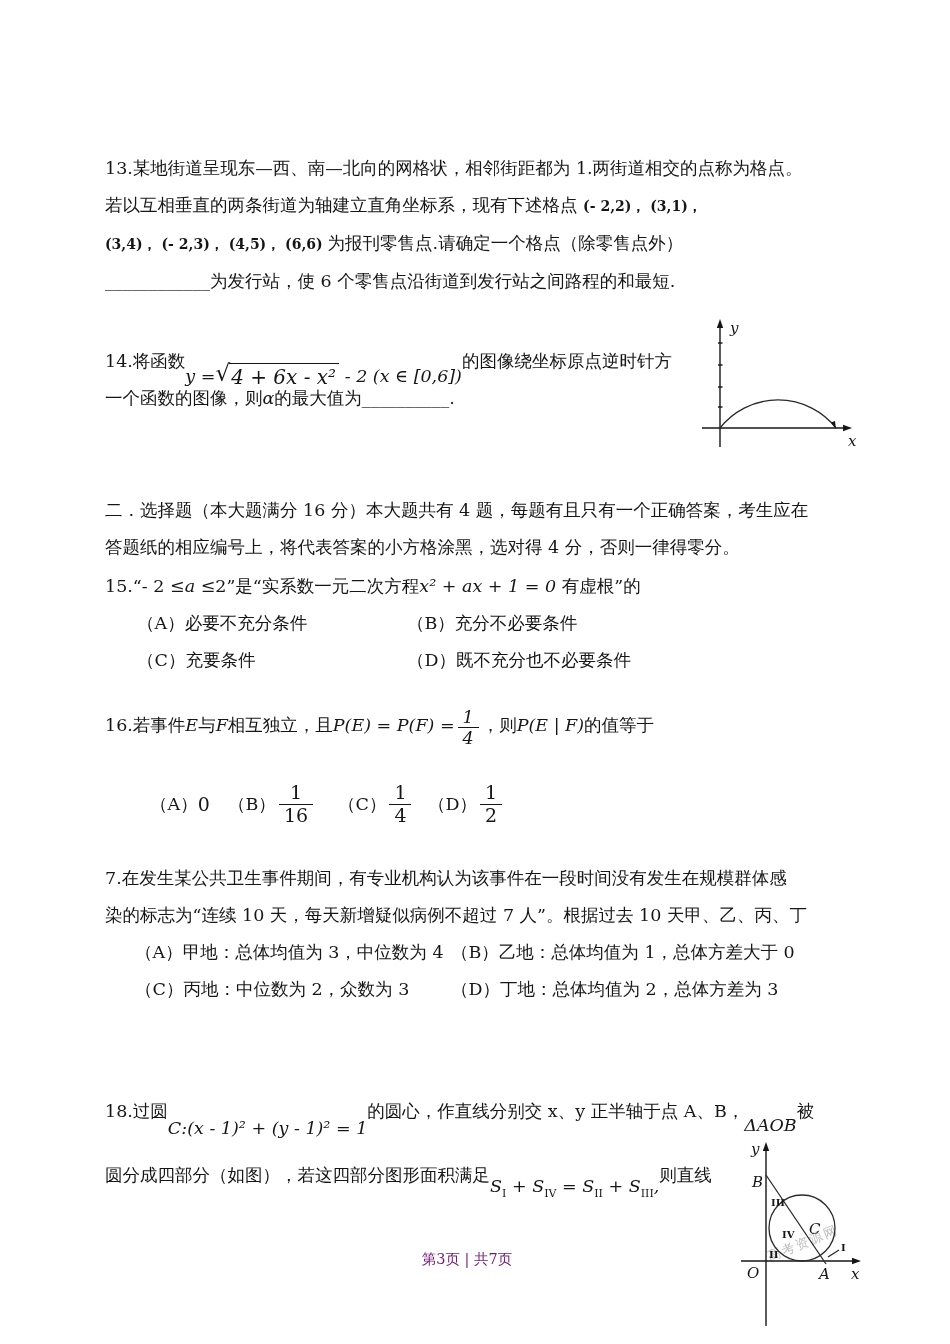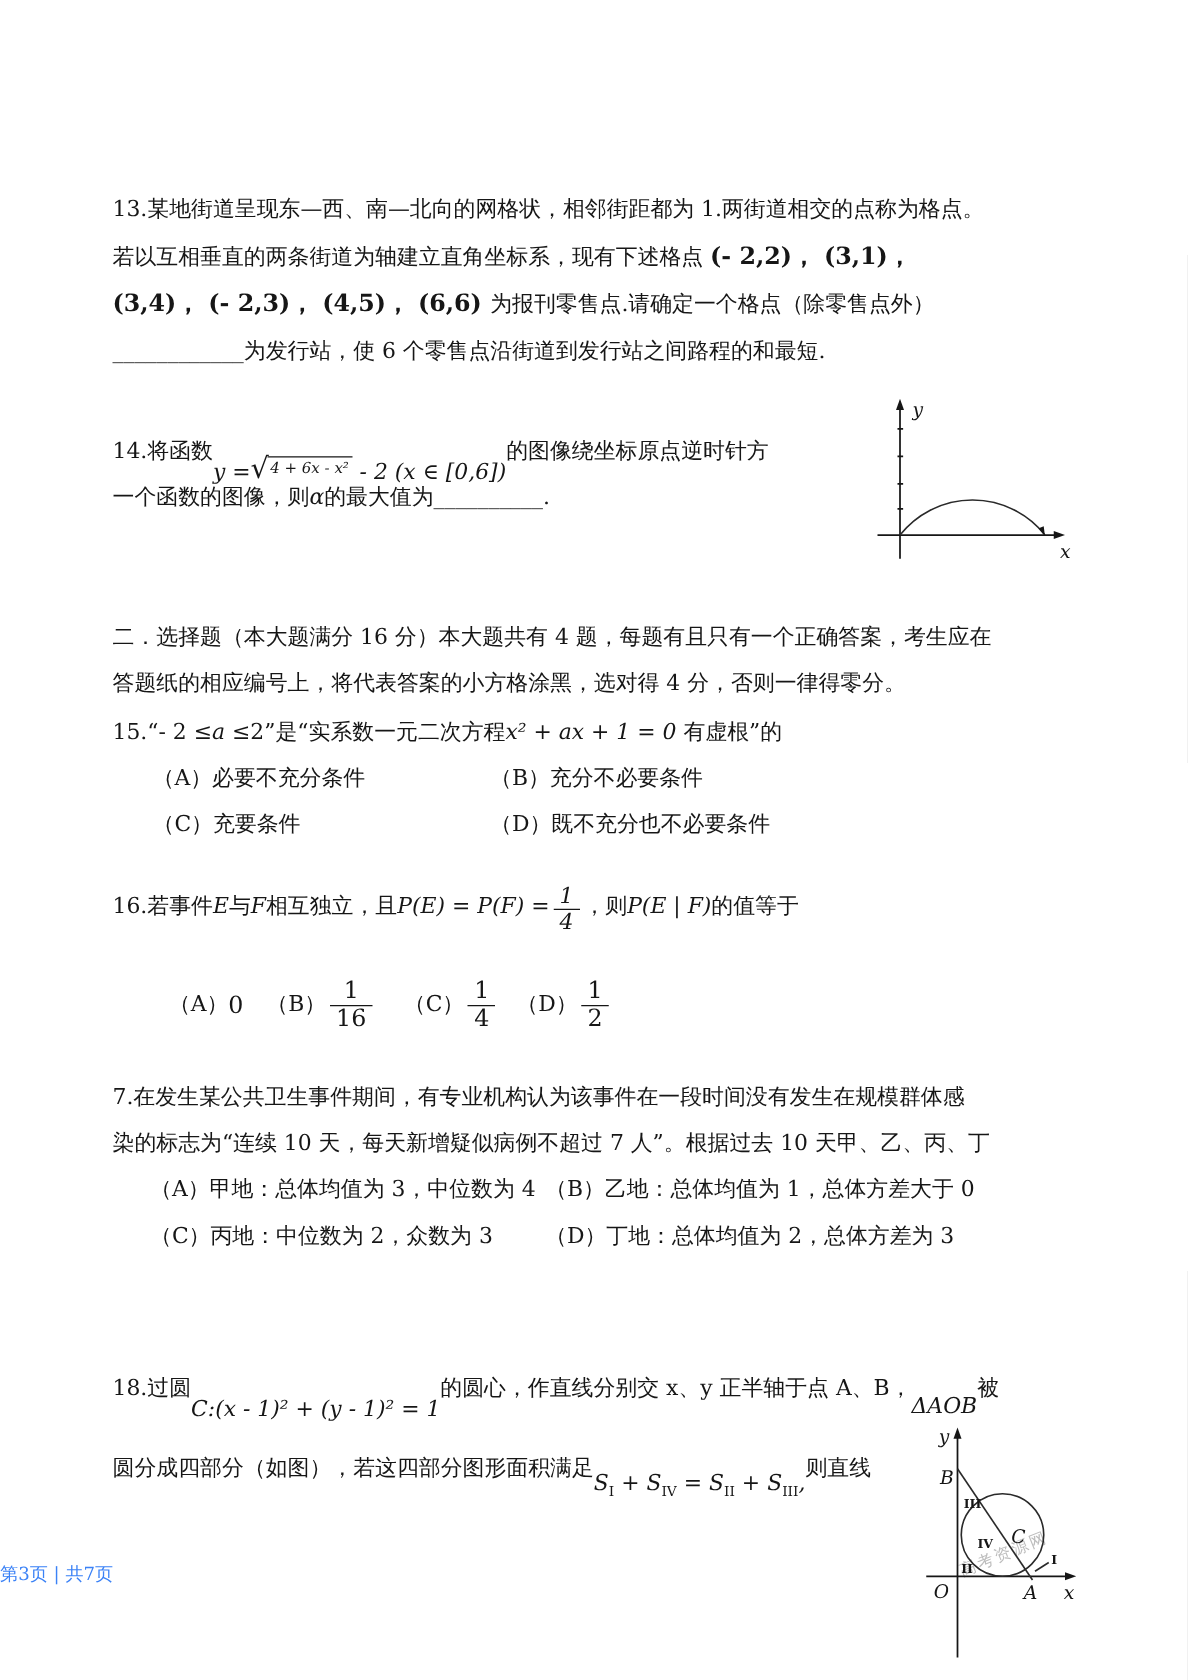--- a/index.html
+++ b/index.html
@@ -1,47 +1,47 @@
 <!DOCTYPE html>
 <html><head>
 <meta charset="utf-8">
 <style>
   *{box-sizing:border-box}
   html,body{margin:0;padding:0;background:#e8e8e8}
   .page{position:relative;width:950px;height:1344px;margin:0 auto;background:#ffffff;
         font-family:"DejaVu Serif","Liberation Serif",serif;color:#161616;overflow:hidden}
-  .blk{position:absolute;left:90px;width:760px;font-size:17.5px;line-height:37px}
+  .blk{position:absolute;left:105px;width:760px;font-size:17.5px;line-height:37px}
   .ln{white-space:nowrap}
   .math{font-style:italic;font-family:"DejaVu Serif","Liberation Serif",serif}
-  .mb{font-weight:700;font-style:normal;font-size:19px}
+  .mb{font-weight:700;font-style:normal;font-size:14px}
   .lowered{position:relative;top:9px;display:inline-block;line-height:1.2}
   .lowered2{position:relative;top:6px;display:inline-block;line-height:1.2}
   .sqrt{display:inline-flex;align-items:flex-start;font-style:italic}
   .sqrt .sym{font-style:normal;font-size:23px;line-height:1;margin-right:-1px;transform:translateY(-1px)}
-  .sqrt .rad{border-top:1.4px solid #161616;padding:1px 3px 0 2px;font-size:12px}
+  .sqrt .rad{border-top:1.4px solid #161616;padding:1px 3px 0 2px;font-size:20px}
   .frac{display:inline-block;vertical-align:middle;text-align:center;line-height:1.15;font-style:italic;margin:0 3px}
   .frac .num{display:block;padding:0 5px;border-bottom:1.4px solid #161616}
   .frac .den{display:block;padding:0 5px}
   sub.rn{font-size:11px;font-style:normal;letter-spacing:0}
   .optrow{position:relative;height:37px;white-space:nowrap}
   .optAbs{position:absolute;top:0;white-space:nowrap}
   .q16row{position:relative;height:66px}
   .q16opt{position:absolute;top:0;height:66px;display:flex;align-items:center;white-space:nowrap}
   .q16opt .frac{font-size:19px;font-style:normal}
   .stem16{display:flex;align-items:flex-start;height:64px;white-space:nowrap}
   .flexline{display:flex;align-items:flex-end;height:58px;white-space:nowrap}
   .fig{position:absolute}
   .fig .ax{stroke:#161616;stroke-width:1.4;fill:none}
   .fig .crv{stroke:#2a2a2a;stroke-width:1.3;fill:none}
   .fig .arr{fill:#161616}
   .fig text{font-family:"DejaVu Serif","Liberation Serif",serif;fill:#161616}
   .fig .it{font-style:italic;font-size:15px}
   .fig .sm{font-size:10px;font-weight:700}
   .fig .wm{fill:#9a9a9a;opacity:.65;font-size:13px;letter-spacing:2px}
-  .footer{position:absolute;left:0;right:16px;top:1250px;font-size:14.5px;color:#3b82f6}
+  .footer{position:absolute;left:0;right:16px;top:1250px;text-align:center;font-size:14.5px;color:#701a75}
   .blank{letter-spacing:0}
 </style>
 </head>
 <body>
 
 <div class="page">
 
   <div class="blk" style="top:150px">
     <div class="ln">13.某地街道呈现东—西、南—北向的网格状，相邻街距都为 1.两街道相交的点称为格点。</div>
     <div class="ln"><span>若以互相垂直的两条街道为轴建立直角坐标系，现有下述格点 </span><span class="mb">(- 2,2)， (3,1)，</span></div>

